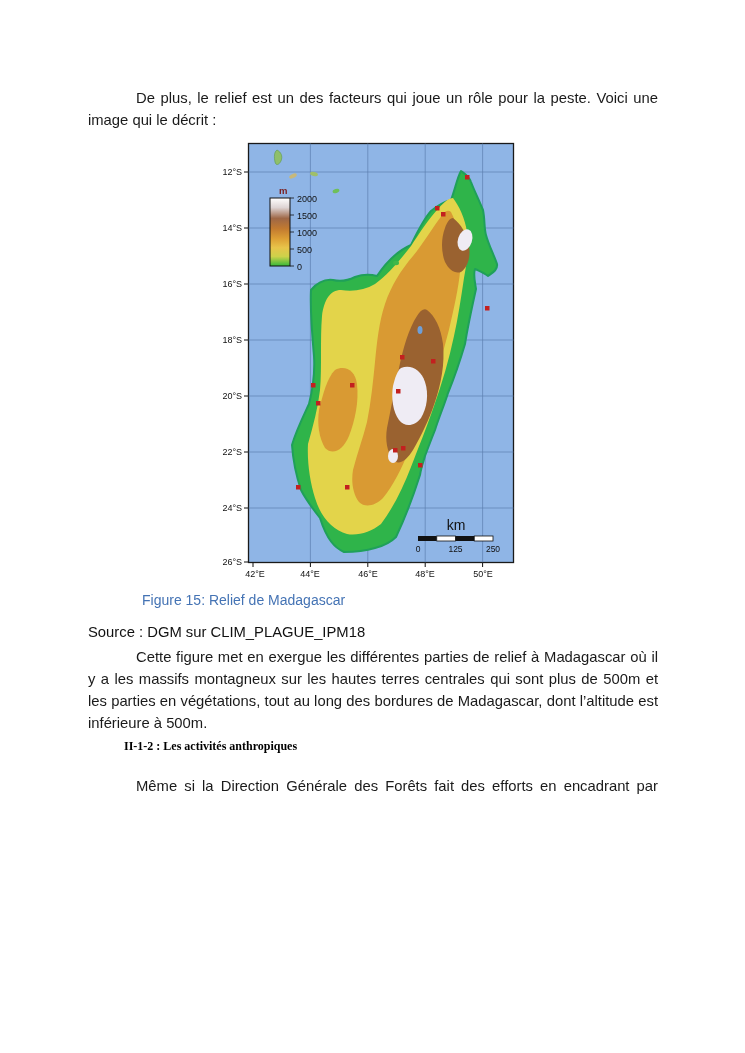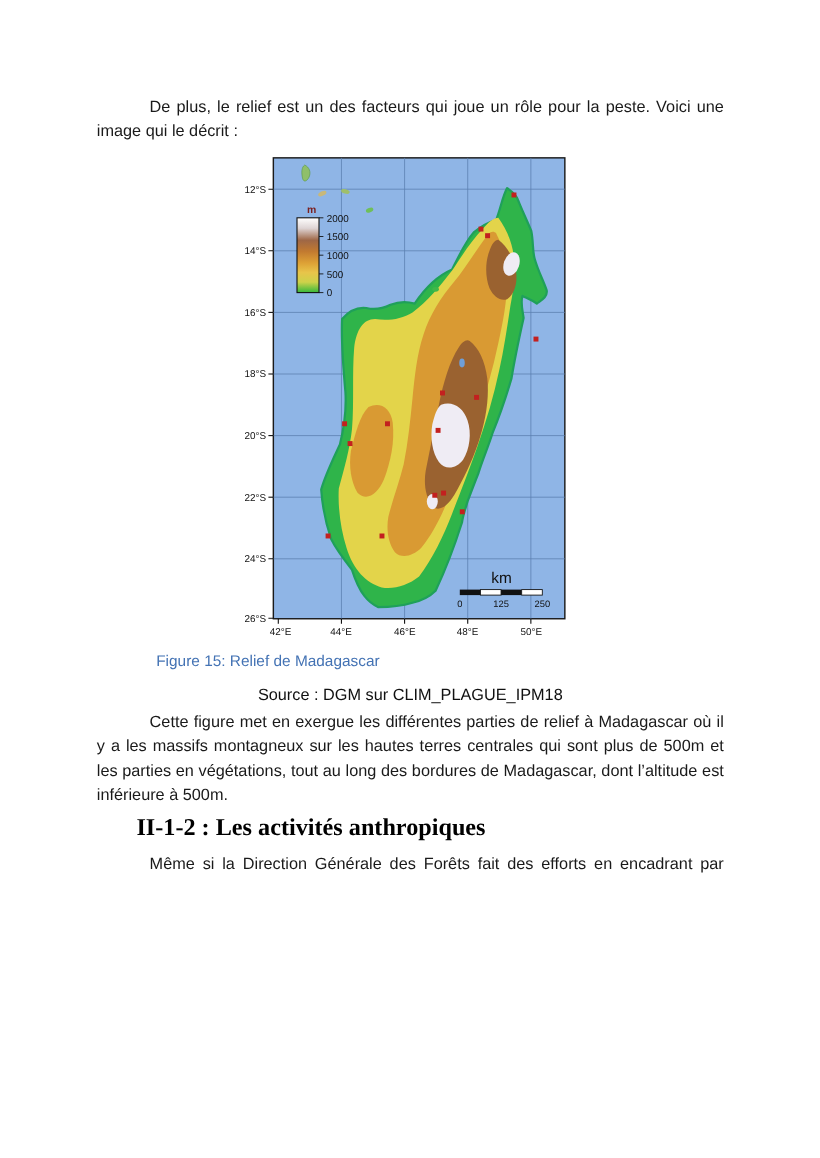--- a/index.html
+++ b/index.html
@@ -11,25 +11,25 @@
     position:absolute;left:88px;width:570px;
     font-size:14.8px;line-height:22px;text-align:justify;
   }
   .indent{text-indent:48px;}
   .caption{
     position:absolute;left:142px;top:592px;
     font-size:14px;color:#4473B4;
   }
   .source{
     position:absolute;left:88px;top:624px;width:570px;
-    font-size:14.8px;text-align:center;color:#111;
+    font-size:14.8px;text-align:left;color:#111;
   }
   .heading{
     position:absolute;left:124px;top:739px;
-    font-family:"Liberation Serif",serif;font-weight:bold;font-size:22px;color:#000;
+    font-family:"Liberation Serif",serif;font-weight:bold;font-size:12px;color:#000;
   }
   .figure-wrap{position:absolute;left:215px;top:140px;width:345px;height:448px;}
   .page-ellipses{position:absolute;left:310px;top:982px;width:150px;height:58px;}
   .page-number{
     position:absolute;left:383px;top:994px;width:40px;
     font-size:15.5px;color:#b91c1c;text-align:left;
   }
   svg text{font-family:"Liberation Sans",sans-serif;}
 </style>
 </head>

